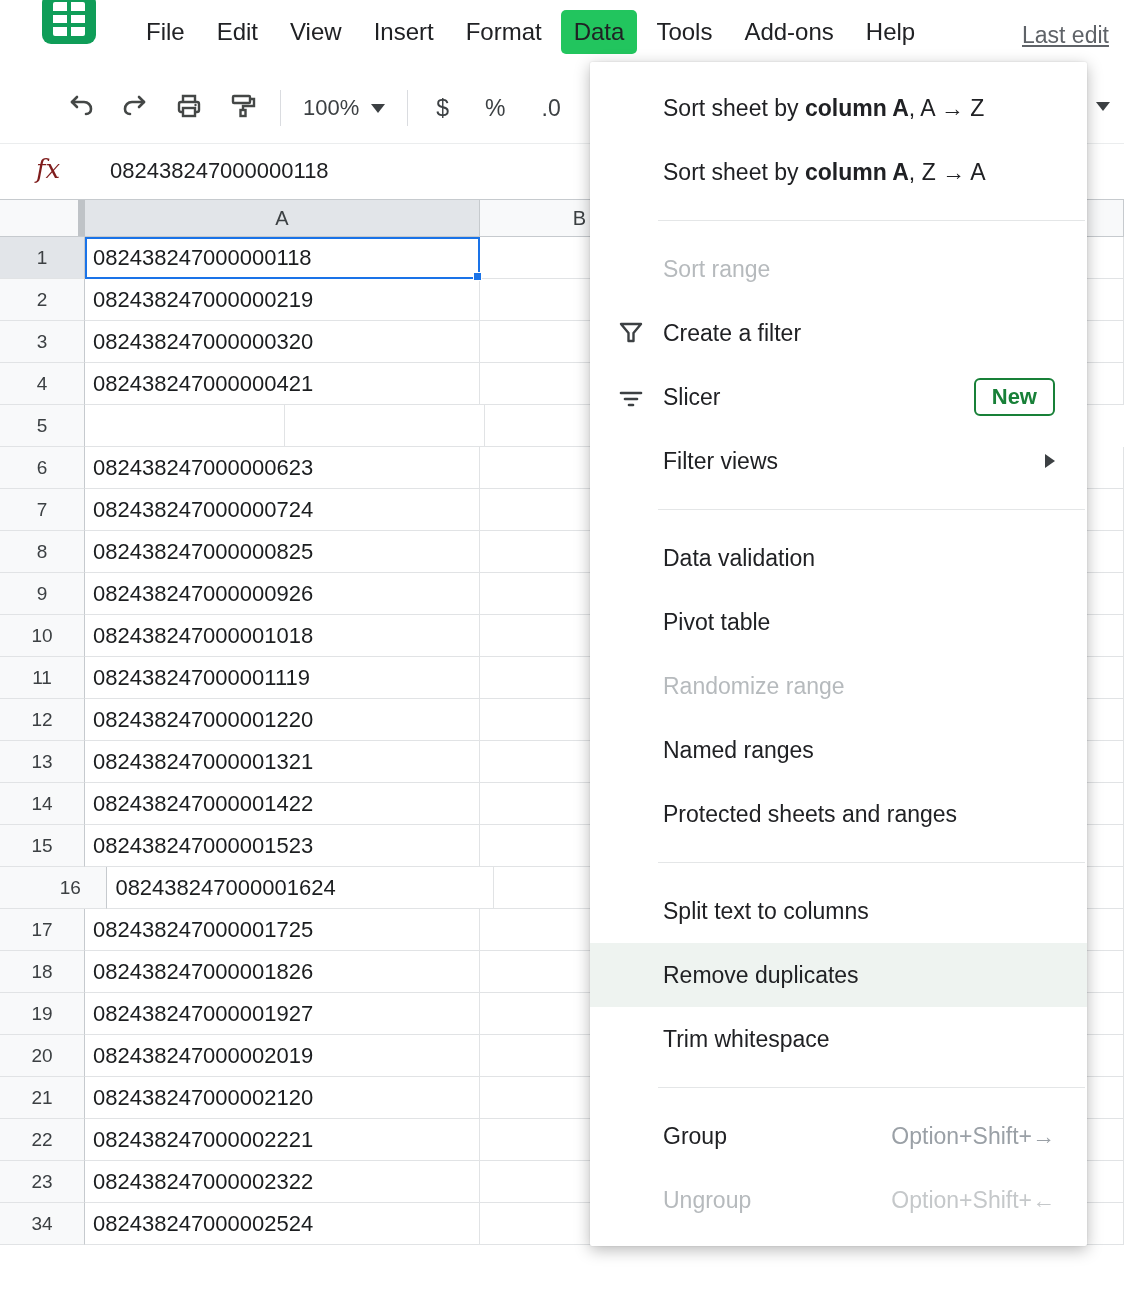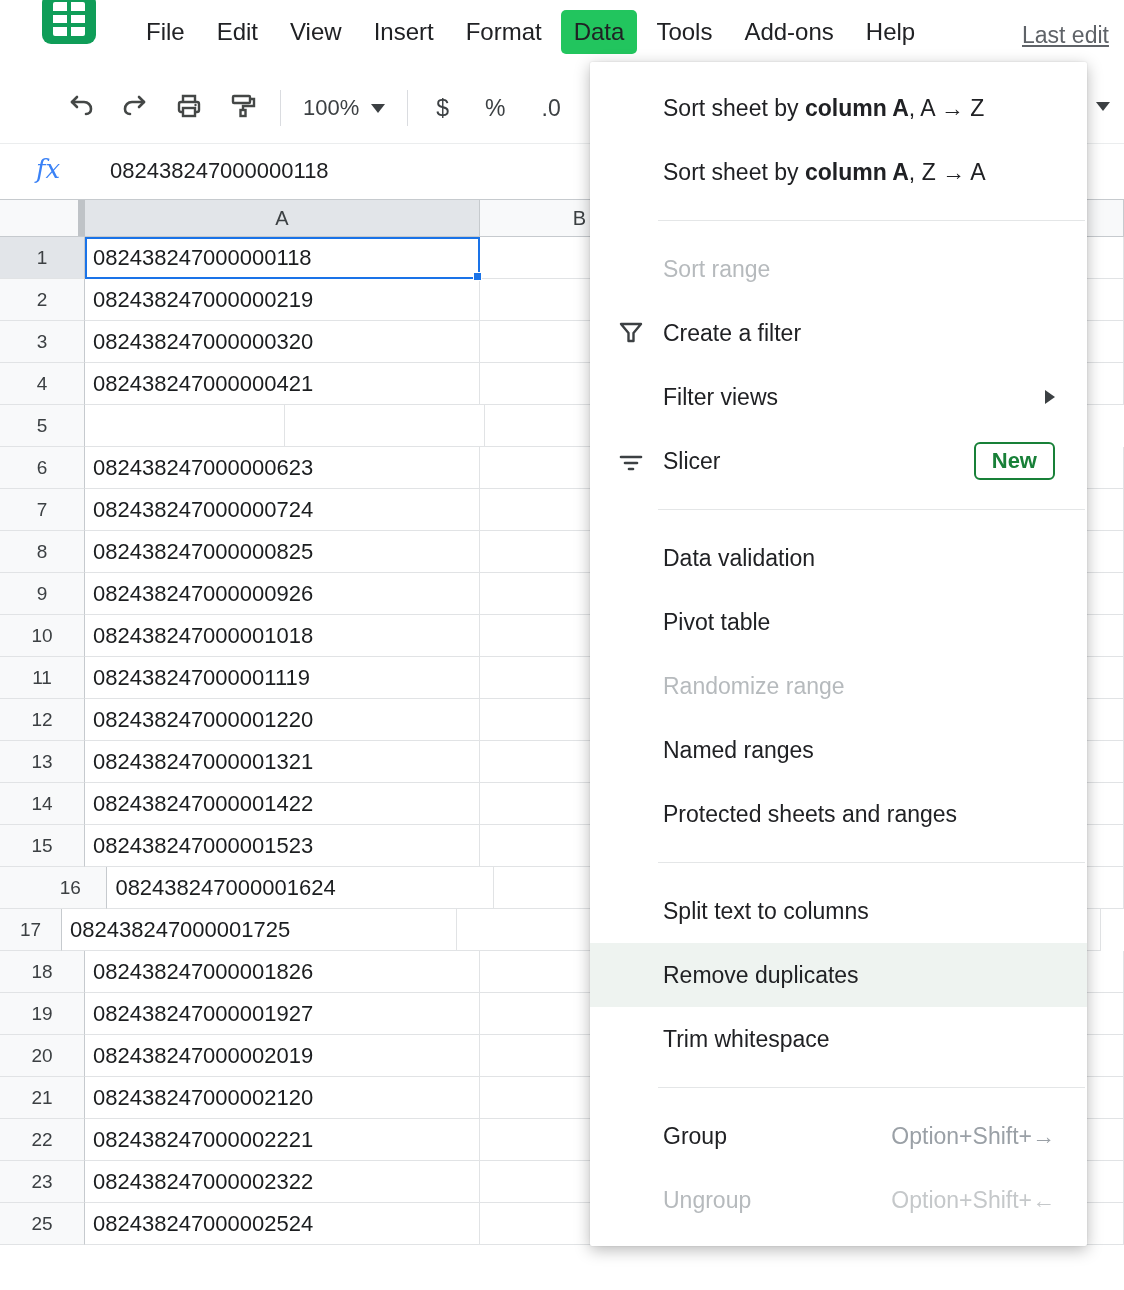--- a/index.html
+++ b/index.html
@@ -17,21 +17,21 @@
   .toolbar{position:absolute;left:60px;top:80px;height:56px;display:flex;align-items:center;}
   .tbtn{width:42px;height:44px;display:flex;align-items:center;justify-content:center;border-radius:4px;margin-right:12px;}
   .tsep{width:1px;height:36px;background:#dadce0;margin:0 14px 0 4px;}
   .zoom{display:flex;align-items:center;gap:12px;font-size:22px;color:#3c4043;margin-right:10px;padding:6px 8px;}
   .caret{width:0;height:0;border-left:7px solid transparent;border-right:7px solid transparent;border-top:9px solid #3c4043;}
   .fmt{font-size:23px;color:#3c4043;padding:6px 14px;margin-right:8px;}
   .corner-caret{position:absolute;left:1096px;top:102px;}
   
   .formulabar{position:absolute;left:0;top:143px;width:1124px;height:57px;box-sizing:border-box;
     border-top:1px solid #ebedee;border-bottom:1px solid #c6cace;background:#fff;}
-  .fx{position:absolute;left:36px;top:10px;font-family:"DejaVu Serif",serif;font-style:italic;font-size:26px;color:#3b82f6;}
+  .fx{position:absolute;left:36px;top:10px;font-family:"DejaVu Serif",serif;font-style:italic;font-size:26px;color:#7f1d1d;}
   .fvalue{position:absolute;left:110px;top:14px;font-size:22px;color:#202124;white-space:nowrap;}
   
   .grid{position:absolute;left:0;top:200px;width:1124px;height:1090px;overflow:hidden;}
   .grow{display:flex;}
   .c{box-sizing:border-box;border-right:1px solid #e1e3e5;border-bottom:1px solid #e1e3e5;height:42px;
      font-size:22px;line-height:41px;white-space:nowrap;overflow:hidden;background:#fff;}
   .c.val{padding-left:8px;color:#1b1d1f;}
   .h{box-sizing:border-box;background:#f8f9fa;border-right:1px solid #c6cace;border-bottom:1px solid #c6cace;
      display:flex;align-items:center;justify-content:center;color:#3c4043;}
   .colh{height:37px;font-size:20px;}
@@ -273,21 +273,21 @@
         </div>
         <div class="grow">
           <div class="h rowh" style="width: 109px; padding-left: 34px;">16</div>
           <div class="c val" style="width: 395px;">082438247000001624</div>
           <div class="c" style="width: 200px;"></div>
           <div class="c" style="width: 200px;"></div>
           <div class="c" style="width: 200px;"></div>
           <div class="c" style="width: 44px;"></div>
         </div>
         <div class="grow">
-          <div class="h rowh" style="width: 62px;">17</div>
+          <div class="h rowh" style="width: 85px;">17</div>
           <div class="c val" style="width: 395px;">082438247000001725</div>
           <div class="c" style="width: 200px;"></div>
           <div class="c" style="width: 200px;"></div>
           <div class="c" style="width: 200px;"></div>
           <div class="c" style="width: 44px;"></div>
         </div>
         <div class="grow">
           <div class="h rowh" style="width: 85px;">18</div>
           <div class="c val" style="width: 395px;">082438247000001826</div>
           <div class="c" style="width: 200px;"></div>
@@ -329,21 +329,21 @@
         </div>
         <div class="grow">
           <div class="h rowh" style="width: 85px;">23</div>
           <div class="c val" style="width: 395px;">082438247000002322</div>
           <div class="c" style="width: 200px;"></div>
           <div class="c" style="width: 200px;"></div>
           <div class="c" style="width: 200px;"></div>
           <div class="c" style="width: 44px;"></div>
         </div>
         <div class="grow">
-          <div class="h rowh" style="width: 85px;">25</div>
+          <div class="h rowh" style="width: 85px;">34</div>
           <div class="c val" style="width: 395px;">082438247000002524</div>
           <div class="c" style="width: 200px;"></div>
           <div class="c" style="width: 200px;"></div>
           <div class="c" style="width: 200px;"></div>
           <div class="c" style="width: 44px;"></div>
         </div>
       </div>
     <div class="cornerbar"></div>
     <div class="sel-border"></div>
     <div class="fill-handle"></div>
@@ -358,40 +358,40 @@
       </div>
       <div class="menu-divider"></div>
       <div class="menu-item disabled">
         <span class="mlabel">Sort range</span>
       </div>
       <div class="menu-item">
         <span class="micon"><svg width="30" height="30" viewBox="0 0 30 30">
             <path d="M5 6h20l-7.5 9v8h-5v-8z" fill="none" stroke="#3c4043" stroke-width="2.4" stroke-linejoin="round"></path>
           </svg></span>
         <span class="mlabel">Create a filter</span>
-      </div>
-      <div class="menu-item">
-        <span class="mlabel">Filter views</span>
-        <span class="mright">
-          <span class="submenu-arrow"></span>
-        </span>
       </div>
       <div class="menu-item">
         <span class="micon"><svg width="30" height="30" viewBox="0 0 30 30">
             <g stroke="#3c4043" stroke-width="2.6" stroke-linecap="round">
               <line x1="5" y1="11" x2="25" y2="11"></line>
               <line x1="9" y1="17" x2="21" y2="17"></line>
               <line x1="13" y1="23" x2="17" y2="23"></line>
             </g>
           </svg></span>
         <span class="mlabel">Slicer</span>
         <span class="mright">
           <span class="badge-new">New</span>
         </span>
       </div>
+      <div class="menu-item">
+        <span class="mlabel">Filter views</span>
+        <span class="mright">
+          <span class="submenu-arrow"></span>
+        </span>
+      </div>
       <div class="menu-divider"></div>
       <div class="menu-item">
         <span class="mlabel">Data validation</span>
       </div>
       <div class="menu-item">
         <span class="mlabel">Pivot table</span>
       </div>
       <div class="menu-item disabled">
         <span class="mlabel">Randomize range</span>
       </div>

